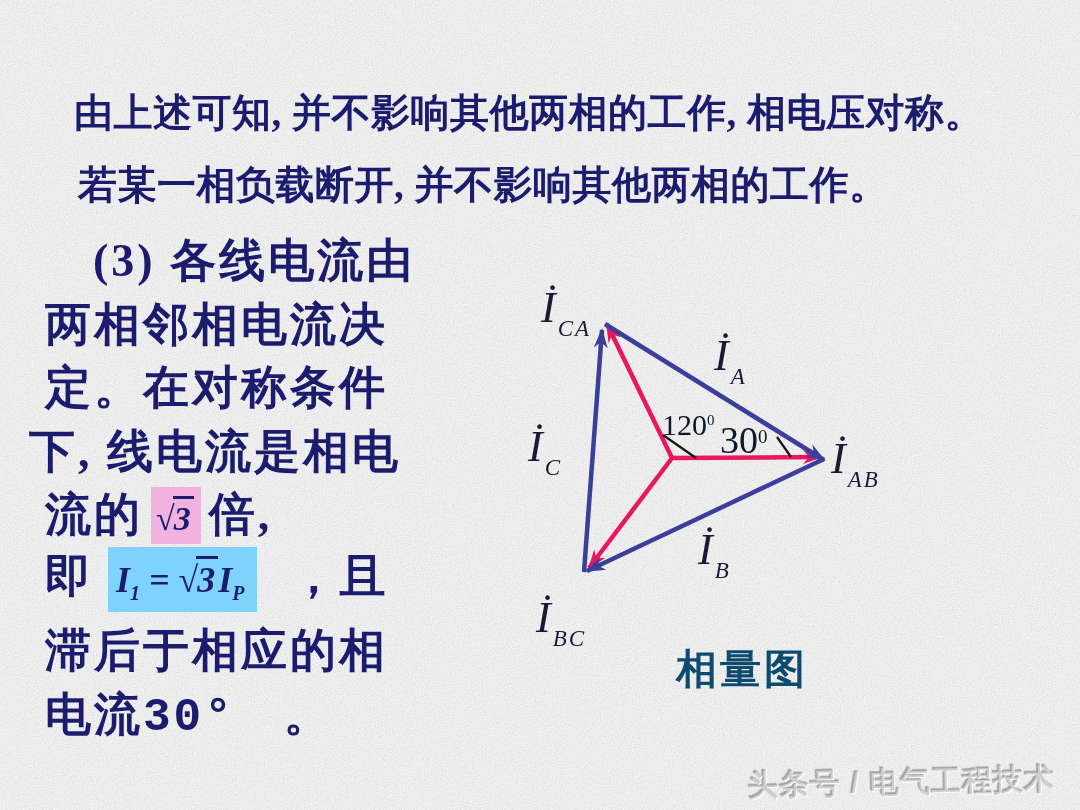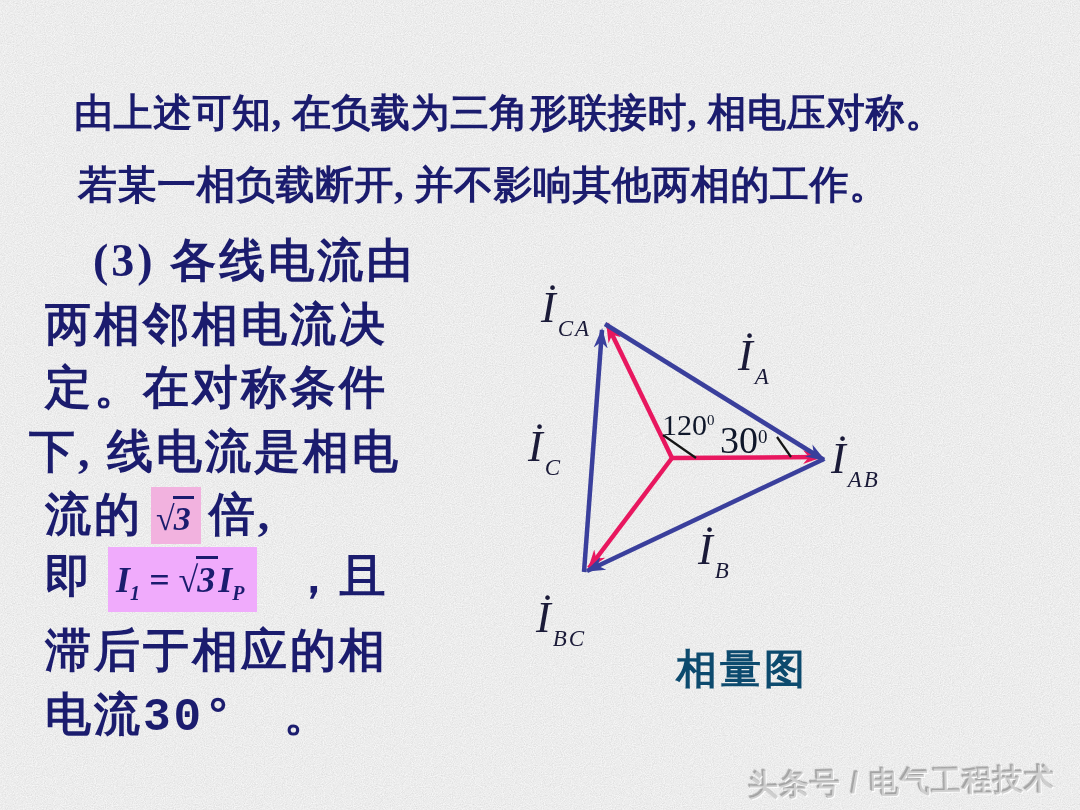--- a/index.html
+++ b/index.html
@@ -6,21 +6,21 @@
   body { width:1080px; height:810px; overflow:hidden; font-family:"Liberation Serif","DejaVu Serif",serif; }
   .slide { position:relative; width:1080px; height:810px; background:#ebecec; overflow:hidden; }
   .noise { position:absolute; left:0; top:0; z-index:0; }
   .content { position:absolute; left:0; top:0; width:1080px; height:810px; z-index:1; }
 
   .tline { position:absolute; white-space:nowrap; color:#1b1c6e; font-weight:bold; }
   .top-line { font-size:39px; letter-spacing:0.5px; }
   .body-line { font-size:46px; letter-spacing:3px; }
 
   .hl-pink { display:inline-block; background:#f2b2df; padding:1px 7px 3px 5px; margin:0 8px; }
-  .hl-green { display:inline-block; background:#f0abfc; padding:3px 12px 7px 8px; margin-left:14px; }
+  .hl-green { display:inline-block; background:#7dd3fc; padding:3px 12px 7px 8px; margin-left:14px; }
   .math { font-style:italic; font-weight:bold; color:#1b1c6e; font-size:36px; letter-spacing:0; }
   .math sub { font-size:20px; font-style:italic; letter-spacing:0; }
   .rsign { font-style:normal; font-weight:normal; }
   .rbody { border-top:3px solid currentColor; padding:1px 3px 0 1px; margin-left:-2px; }
   .after-box { margin-left:34px; }
 
   
   .diagram-svg { position:absolute; left:460px; top:260px; }
   .phl { position:absolute; font-style:italic; font-size:44px; color:#1a1a38; white-space:nowrap; }
   .phl sub { font-size:23px; letter-spacing:2px; margin-left:2px; vertical-align:-14px; }
@@ -50,21 +50,21 @@
         <feFuncG type="linear" slope="0.45" intercept="0.62"></feFuncG>
         <feFuncB type="linear" slope="0.45" intercept="0.62"></feFuncB>
         <feFuncA type="linear" slope="0" intercept="1"></feFuncA>
       </feComponentTransfer>
     </filter>
     <rect width="1080" height="810" filter="url(#paperNoise)" opacity="0.9"></rect>
   </svg>
 
   <div class="content">
 
-    <div class="tline top-line" style="left:74px; top:86px;">由上述可知, 在负载为三角形联接时, 相电压对称。</div>
+    <div class="tline top-line" style="left:74px; top:86px;">由上述可知, 并不影响其他两相的工作, 相电压对称。</div>
     <div class="tline top-line" style="left:78px; top:158px;">若某一相负载断开, 并不影响其他两相的工作。</div>
 
     <div class="tline body-line" style="left:93px; top:230px;"><span>(3)</span><span> 各线电流由</span></div>
     <div class="tline body-line" style="left:45px; top:294px;">两相邻相电流决</div>
     <div class="tline body-line" style="left:45px; top:357px;">定。在对称条件</div>
     <div class="tline body-line" style="left:29px; top:421px;">下, 线电流是相电</div>
 
     <div class="tline body-line" style="left:45px; top:484px;">
       <span>流的</span><span class="hl-pink"><span class="math" style="font-size:34px;"><span class="rsign">√</span><span class="rbody">3</span></span></span><span>倍,</span>
     </div>
@@ -92,21 +92,21 @@
 
       <line x1="145" y1="64" x2="364" y2="200" stroke="#3a3f9c" stroke-width="4.5" marker-end="url(#ahBlue)"></line>
       <line x1="364" y1="199" x2="127" y2="311" stroke="#3a3f9c" stroke-width="4.5" marker-end="url(#ahBlue)"></line>
       <line x1="124" y1="312" x2="142" y2="70" stroke="#3a3f9c" stroke-width="4.5" marker-end="url(#ahBlue)"></line>
 
       <line x1="203" y1="175" x2="236" y2="198" stroke="#151515" stroke-width="2.2"></line>
       <line x1="317" y1="177" x2="331" y2="197" stroke="#151515" stroke-width="2.2"></line>
     </svg>
 
     <div class="phl" style="left:541px; top:282px;"><span>İ</span><sub>CA</sub></div>
-    <div class="phl" style="left:714px; top:330px;margin-left:24px;"><span>İ</span><sub>A</sub></div>
+    <div class="phl" style="left:714px; top:330px;"><span>İ</span><sub>A</sub></div>
     <div class="phl" style="left:528px; top:421px;"><span>İ</span><sub>C</sub></div>
     <div class="phl" style="left:831px; top:433px;"><span>İ</span><sub>AB</sub></div>
     <div class="phl" style="left:698px; top:524px;"><span>İ</span><sub>B</sub></div>
     <div class="phl" style="left:536px; top:592px;"><span>İ</span><sub>BC</sub></div>
 
     <div class="ang a120"><span>120</span><sup>0</sup></div>
     <div class="ang a30"><span>30</span><sup>0</sup></div>
 
     <div class="caption">相量图</div>
 

